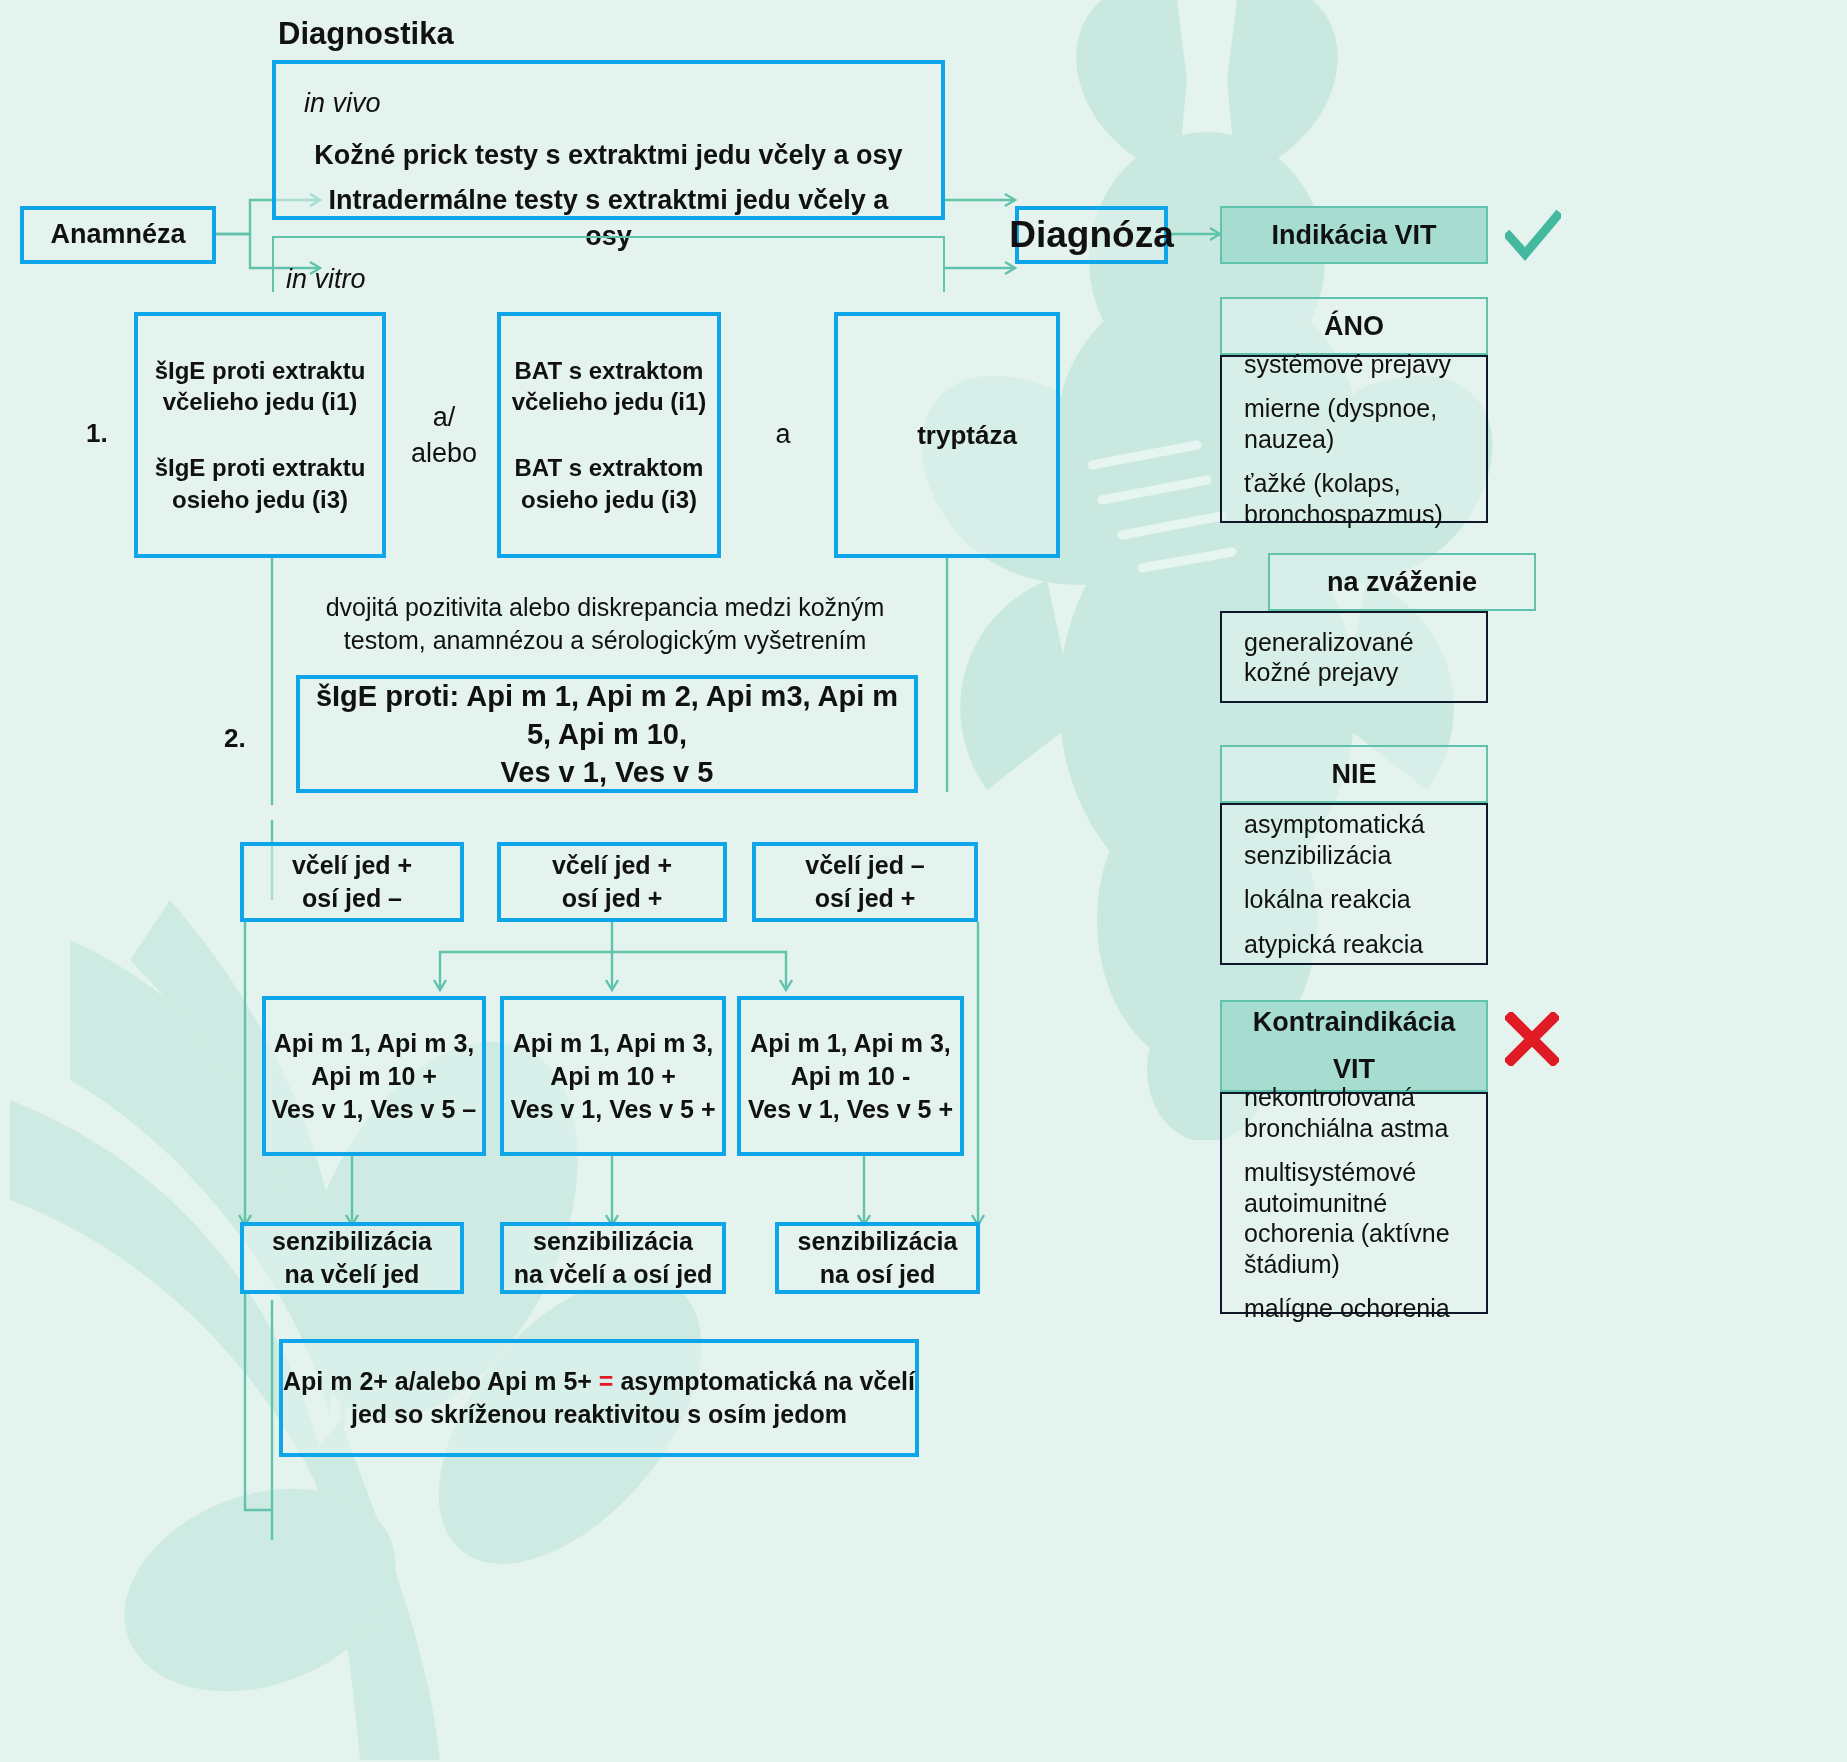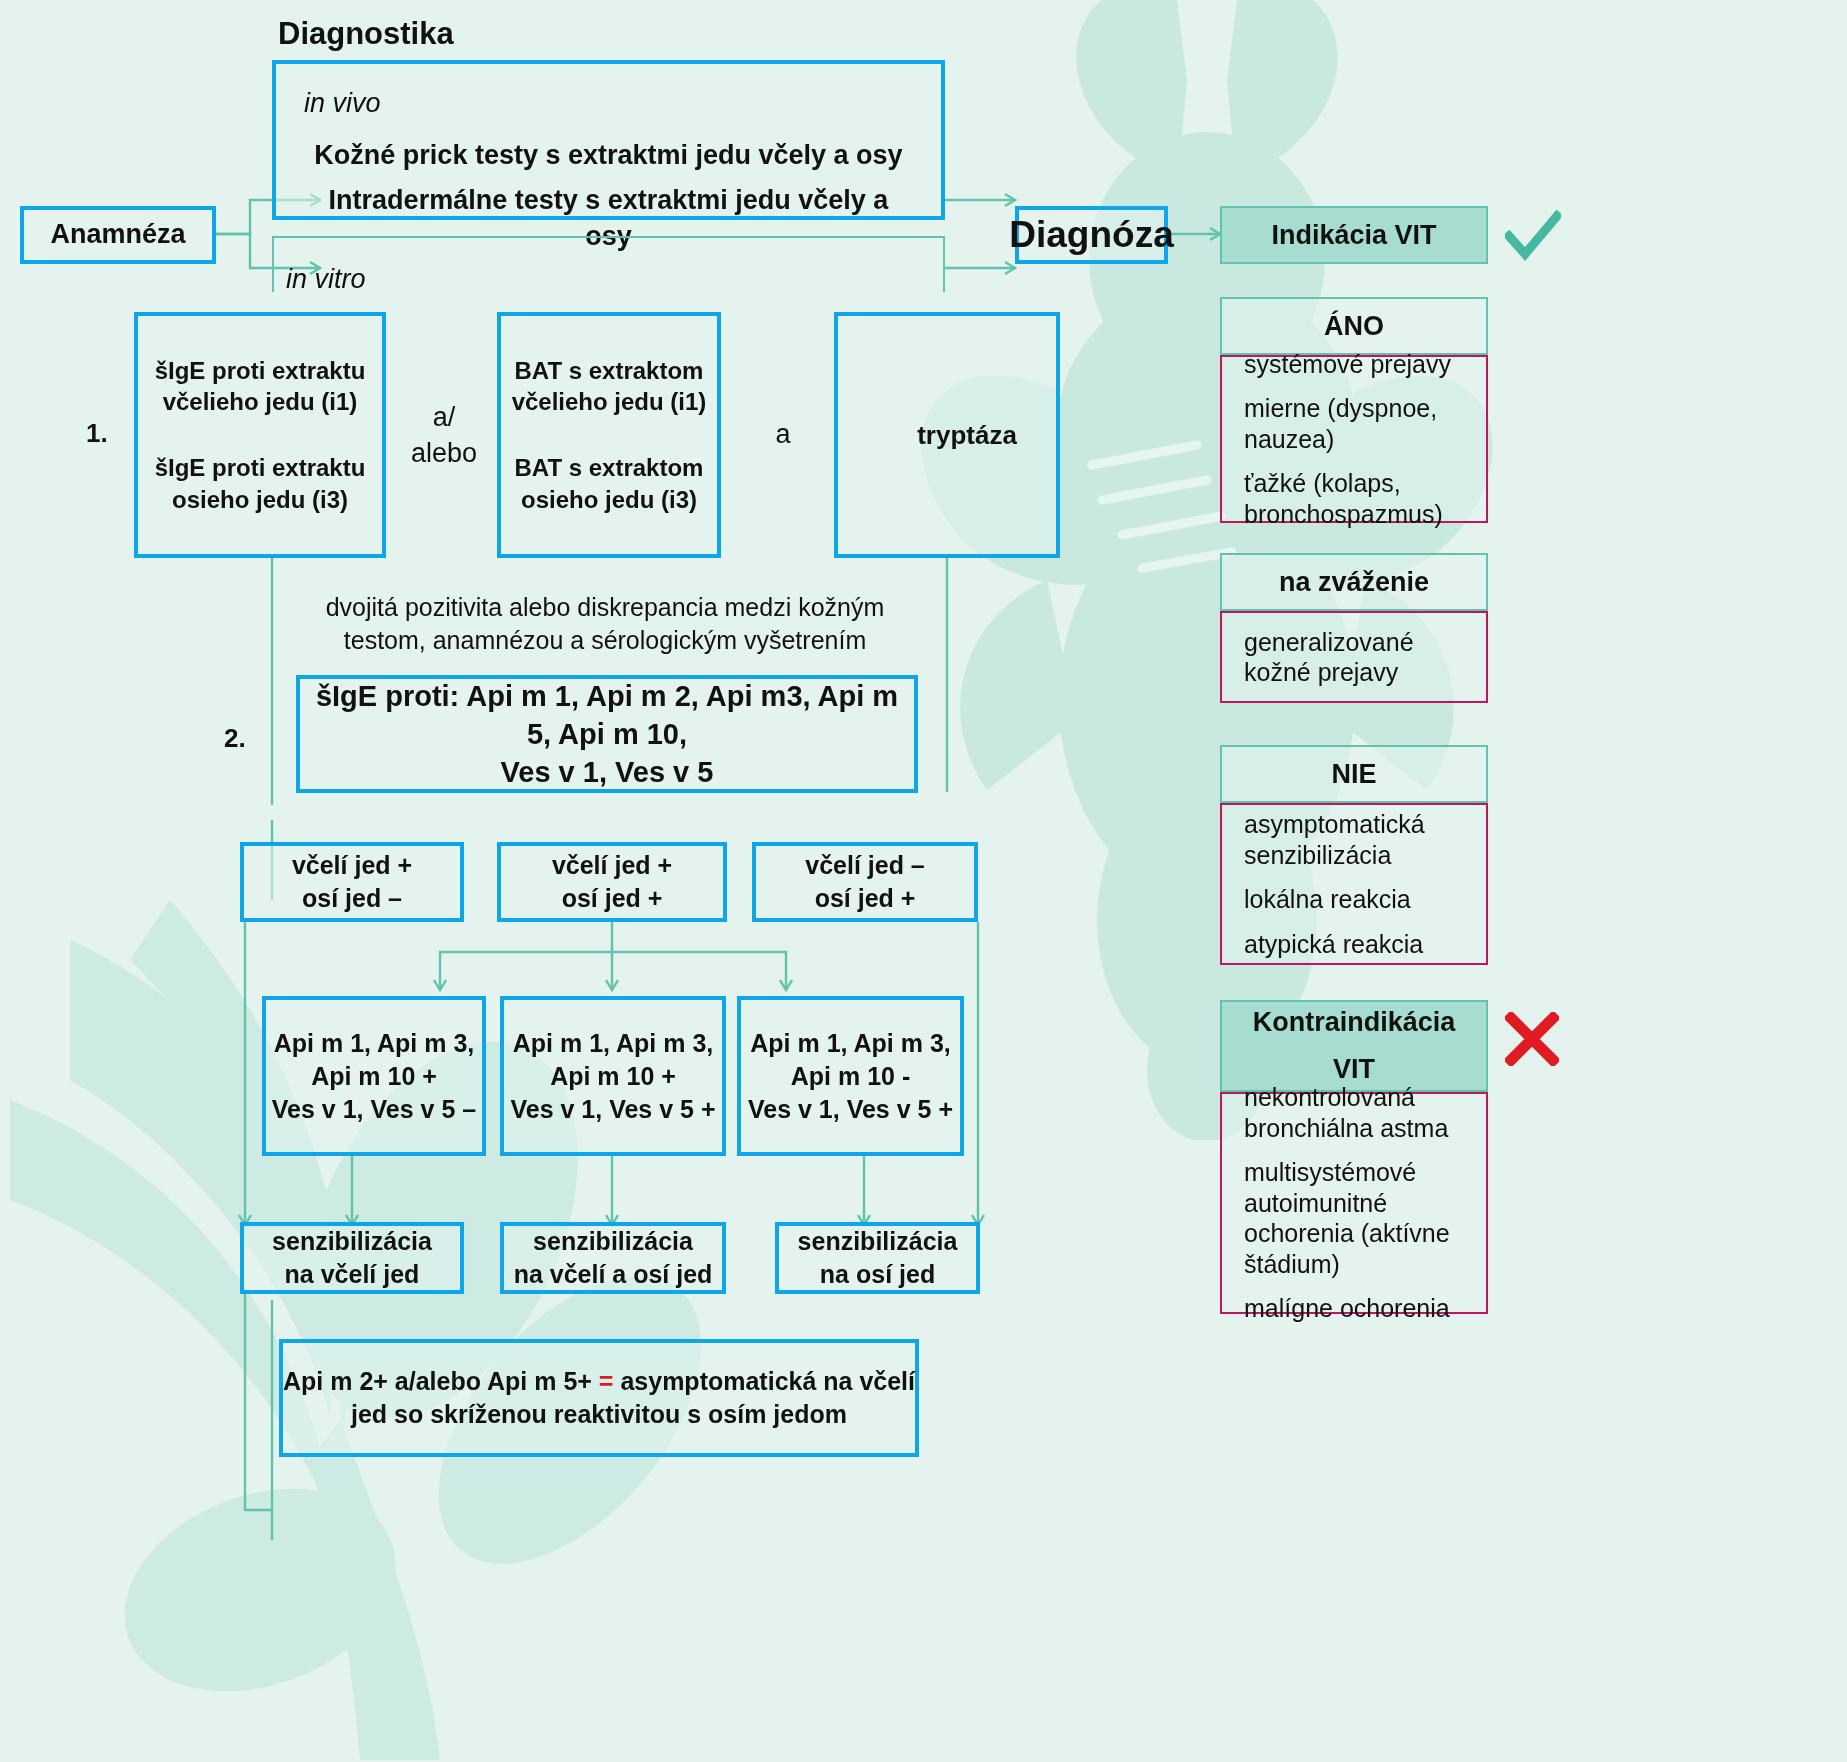--- a/index.html
+++ b/index.html
@@ -32,21 +32,21 @@
   .box.plain{border:none;background:none;}
 
   .lbl{position:absolute;}
 
   
   #wires{position:absolute;left:0;top:0;width:1847px;height:1762px;pointer-events:none;}
 
   
   .listbox{
     position:absolute;box-sizing:border-box;
-    border:2px solid #be185d;
+    border:2px solid #0f172a;
     background:rgba(228,243,238,0.55);
     padding:18px 22px;
     display:flex;flex-direction:column;justify-content:center;
     gap:14px;
     line-height:1.22;
   }
   .listbox div{font-size:25px;}
 
   .hdr{
     position:absolute;box-sizing:border-box;
@@ -248,21 +248,21 @@
     <path d="M4 26 L20 44 L52 6" fill="none" stroke="#45b9a0" stroke-width="9" stroke-linecap="square"></path>
   </svg>
 
   <div class="hdr" style="left:1220px;top:297px;width:268px;height:58px;font-size:27px;">ÁNO</div>
   <div class="listbox" style="left:1220px;top:355px;width:268px;height:168px;">
     <div>systémové prejavy</div>
     <div>mierne (dyspnoe, nauzea)</div>
     <div>ťažké (kolaps, bronchospazmus)</div>
   </div>
 
-  <div class="hdr" style="left:1220px;top:553px;width:268px;height:58px;font-size:27px;">na zváženie</div>
+  <div class="hdr" style="left:1268px;top:553px;width:268px;height:58px;font-size:27px;">na zváženie</div>
   <div class="listbox" style="left:1220px;top:611px;width:268px;height:92px;">
     <div>generalizované kožné prejavy</div>
   </div>
 
   <div class="hdr" style="left:1220px;top:745px;width:268px;height:58px;font-size:27px;">NIE</div>
   <div class="listbox" style="left:1220px;top:803px;width:268px;height:162px;">
     <div>asymptomatická senzibilizácia</div>
     <div>lokálna reakcia</div>
     <div>atypická reakcia</div>
   </div>

